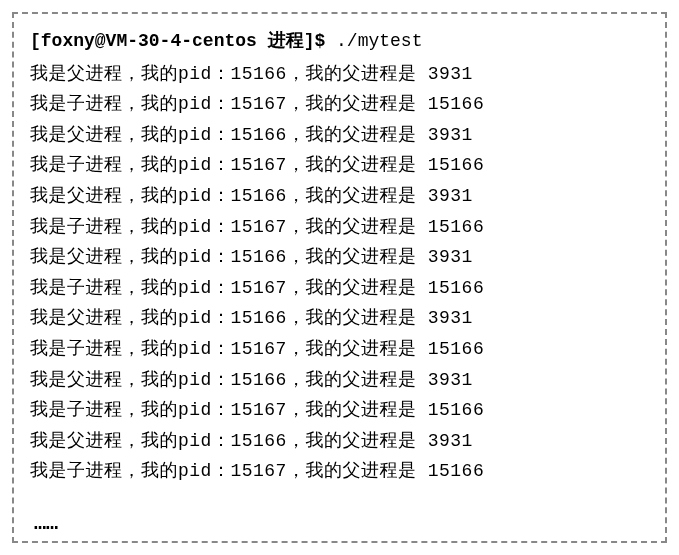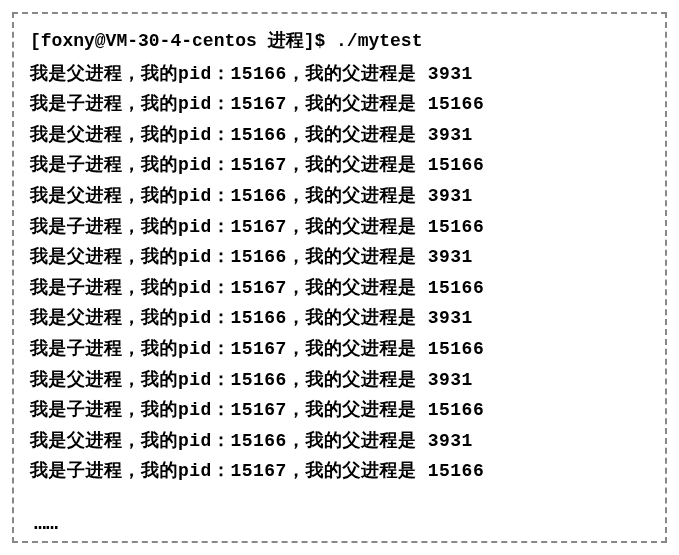--- a/index.html
+++ b/index.html
@@ -25,25 +25,25 @@
     .prompt-line {
       color: #000000;
       font-weight: bold;
       margin-bottom: 2px;
       white-space: nowrap;
     }
     .prompt-user {
       font-weight: bold;
     }
     .command {
-      font-weight: bold;
+      font-weight: normal;
     }
     .output-line {
       color: #000000;
-      font-weight: bold;
+      font-weight: normal;
       white-space: nowrap;
       letter-spacing: 0.5px;
     }
     .ellipsis {
       color: #000000;
       font-weight: bold;
       font-size: 20px;
       margin-top: 20px;
       padding-left: 4px;
     }

